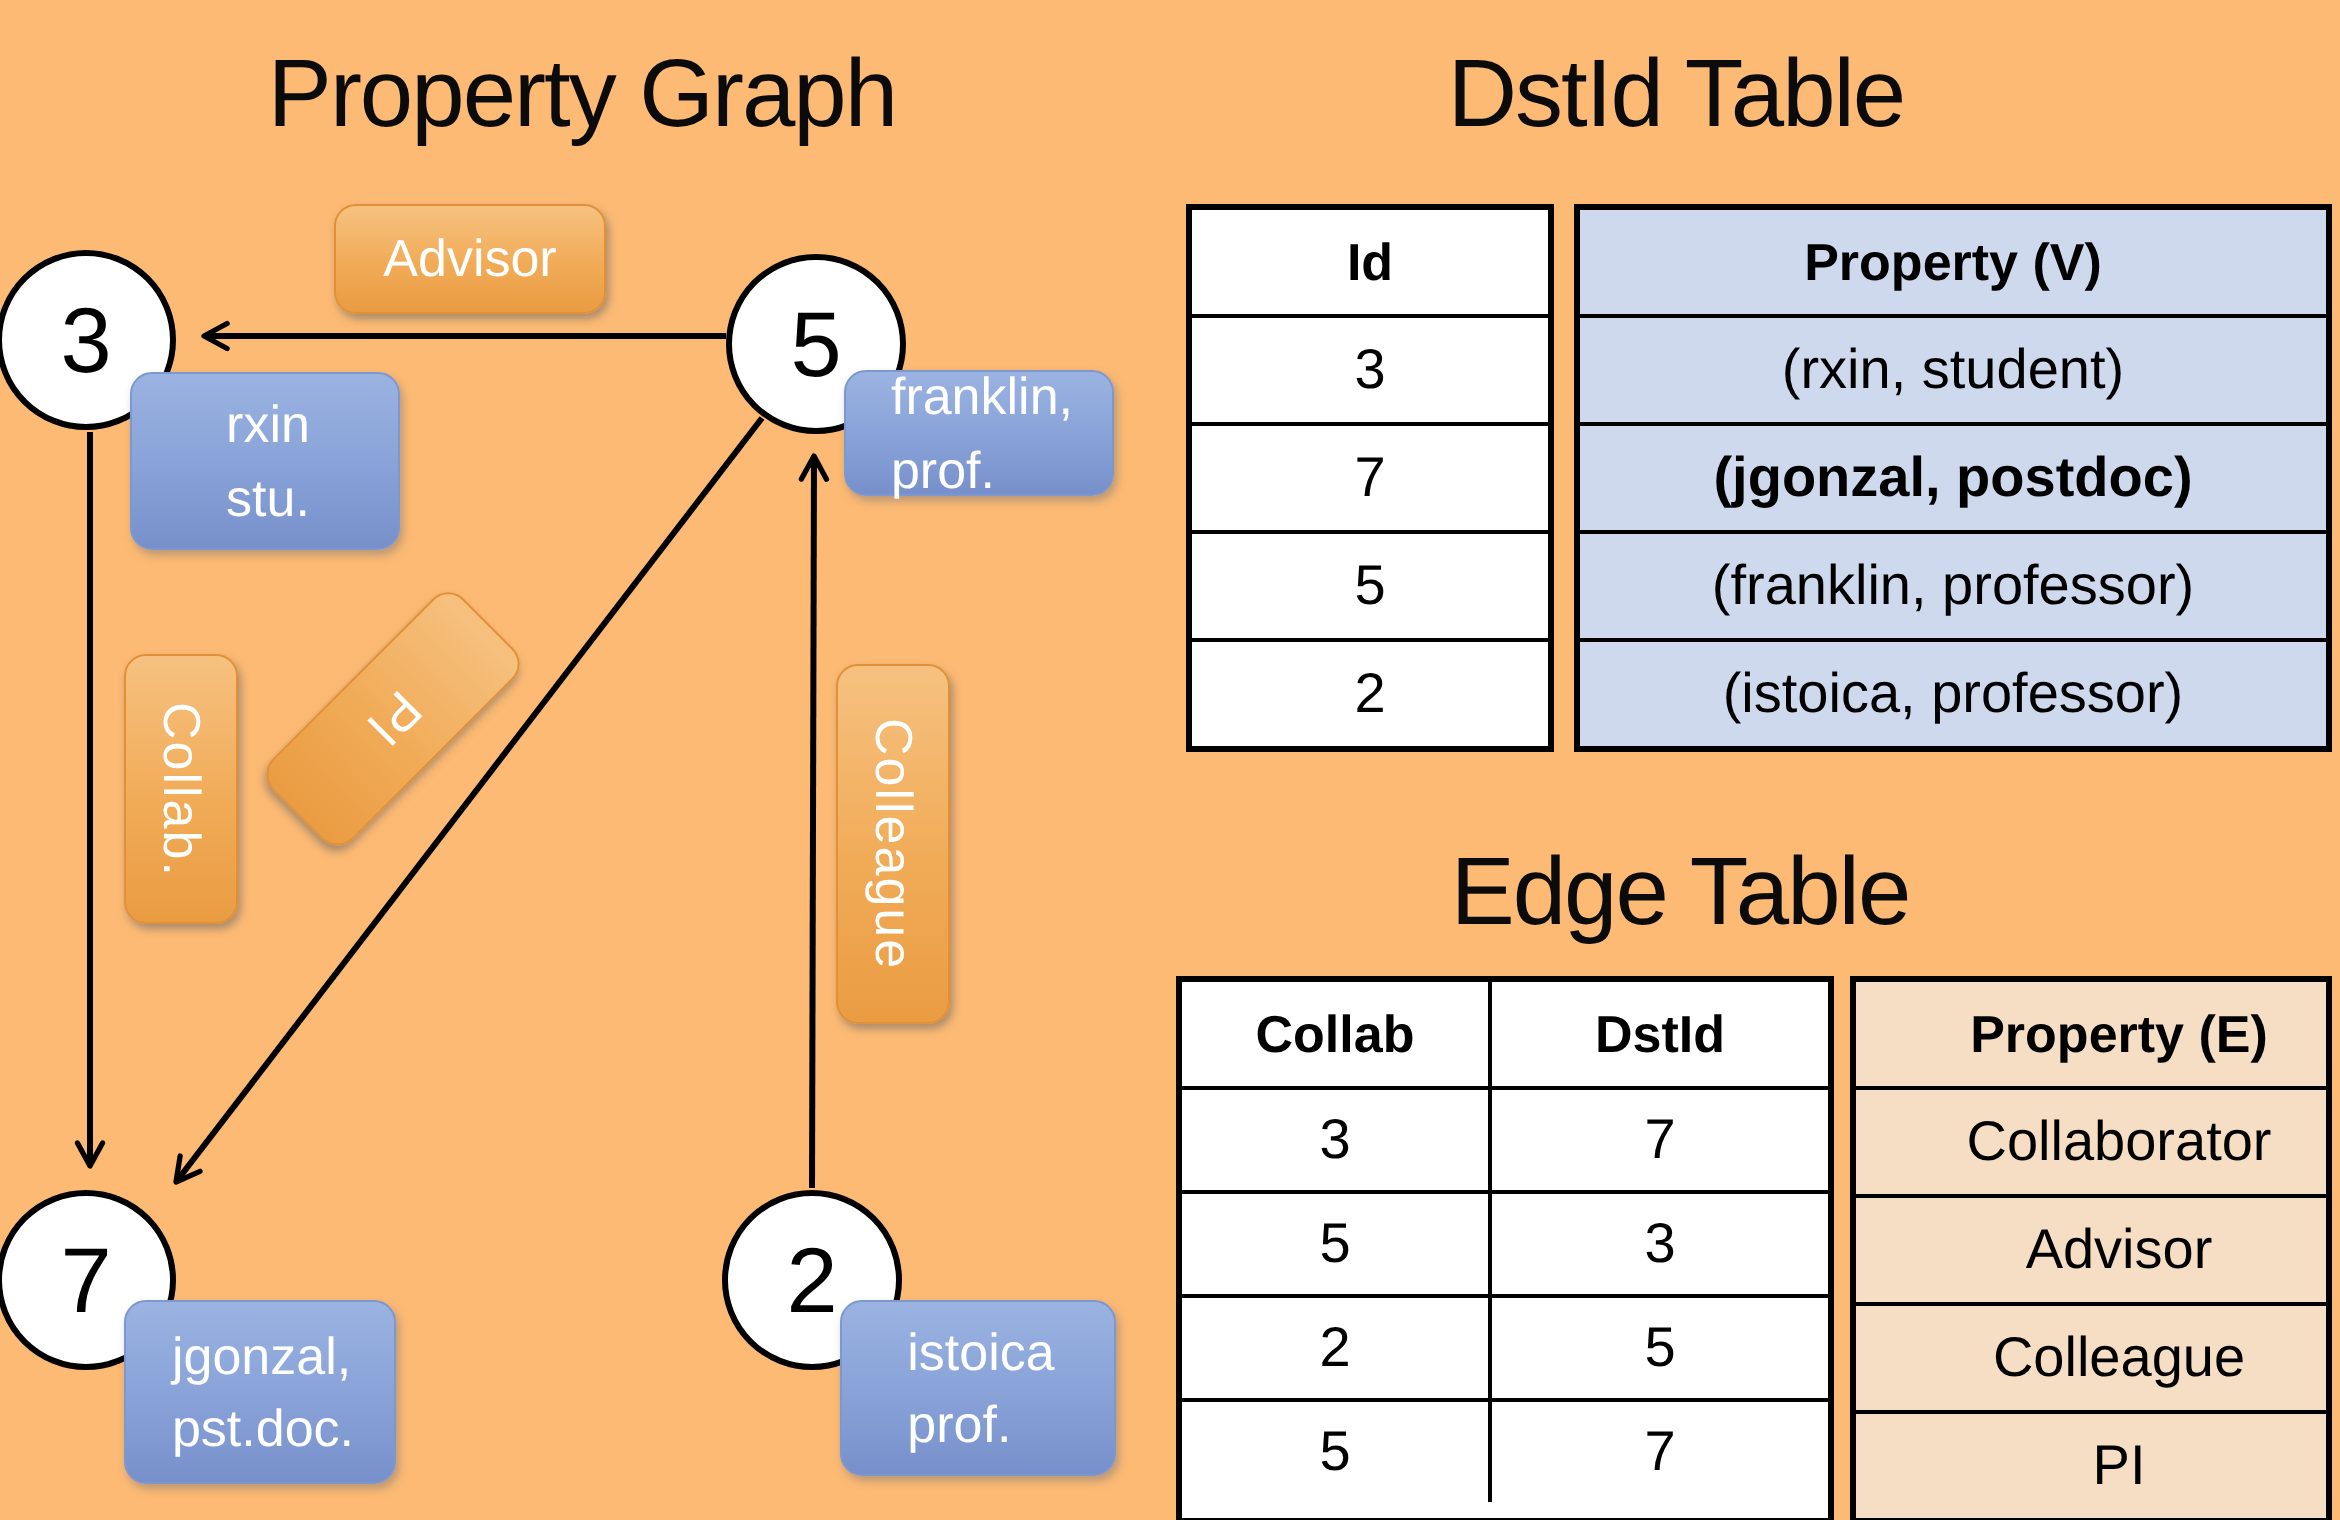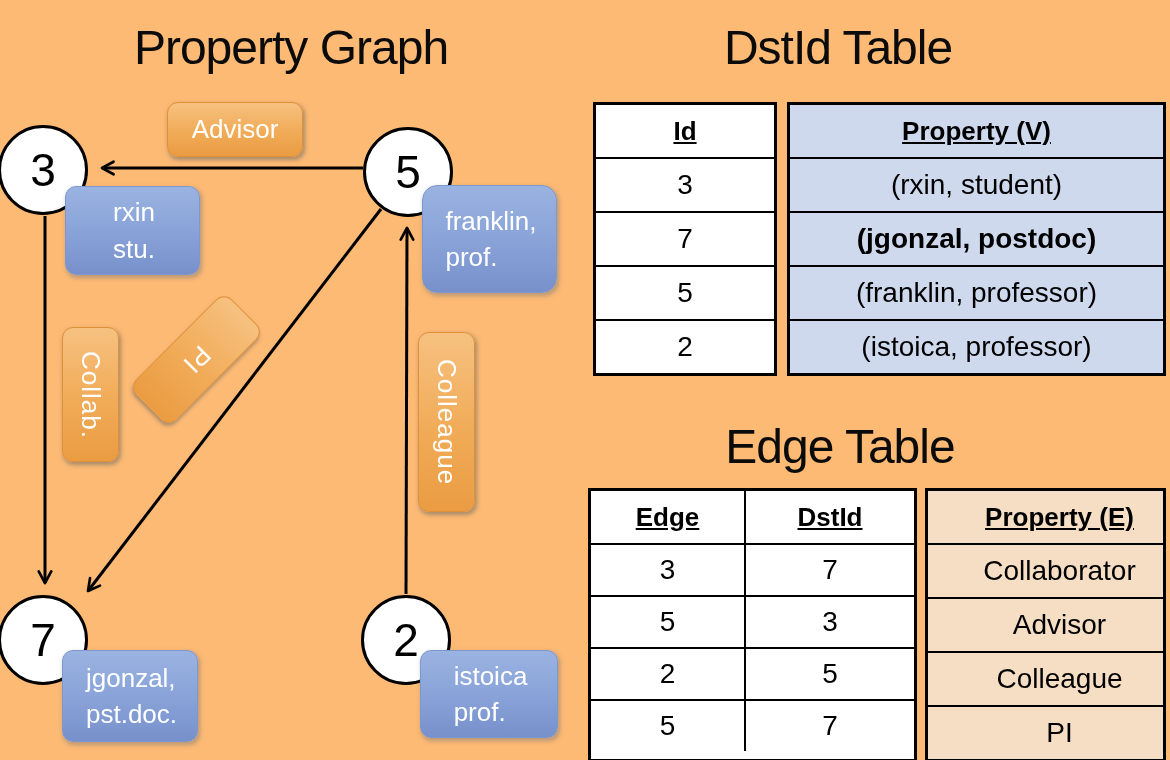--- a/index.html
+++ b/index.html
@@ -39,21 +39,21 @@
   .vtext{writing-mode:vertical-rl;letter-spacing:1px;}
   
   .split-table{position:absolute;display:flex;}
   .subtbl{border:3px solid #000;box-sizing:border-box;background:#fff;}
   .row{display:flex;box-sizing:border-box;}
   .row + .row{border-top:2px solid #000;}
   .cell{
     display:flex;align-items:center;justify-content:center;
     font-size:28px;box-sizing:border-box;
   }
-  .cell.hdr{font-weight:700;font-size:26px;text-decoration:underline;}
+  .cell.hdr{font-weight:700;font-size:26px;}
   .cell.vdiv{border-left:2px solid #000;}
   .bluebg{background:#cfd9ed;}
   .tanbg{background:#f5dec3;padding-left:28px;}
   svg{position:absolute;left:0;top:0;pointer-events:none;}
 </style>
 </head>
 <body>
 
 <div id="canvas">
 
@@ -85,21 +85,21 @@
   <div class="node" style="left:361px;top:595px;">
     <span>2</span>
   </div>
 
   <div class="pill blue" style="left:65px;top:186px;width:135px;height:89px;">
     <div>
       <div>rxin</div>
       <div>stu.</div>
     </div>
   </div>
-  <div class="pill blue" style="left:422px;top:185px;width:135px;height:108px;border-radius:15px;">
+  <div class="pill blue" style="left:422px;top:185px;width:135px;height:63px;">
     <div>
       <div>franklin,</div>
       <div>prof.</div>
     </div>
   </div>
   <div class="pill blue" style="left:62px;top:650px;width:136px;height:92px;">
     <div>
       <div>jgonzal,</div>
       <div>pst.doc.</div>
     </div>
@@ -157,21 +157,21 @@
         </div>
       <div class="row">
           <div class="cell bluebg" style="width:100%;height:52px;">(istoica, professor)</div>
         </div>
     </div>
   </div>
 
   <div class="split-table" style="left:588px;top:488px;gap:8px;">
     <div class="subtbl" style="width:329px;">
       <div class="row" style="height:52px;">
-        <div class="cell hdr" style="width:153px;">Edge</div>
+        <div class="cell hdr" style="width:153px;">Collab</div>
         <div class="cell hdr vdiv" style="flex:1;">DstId</div>
       </div>
       <div class="row" style="height:52px;">
         <div class="cell" style="width:153px;">3</div>
         <div class="cell vdiv" style="flex:1;">7</div>
       </div>
       <div class="row" style="height:52px;">
         <div class="cell" style="width:153px;">5</div>
         <div class="cell vdiv" style="flex:1;">3</div>
       </div>

